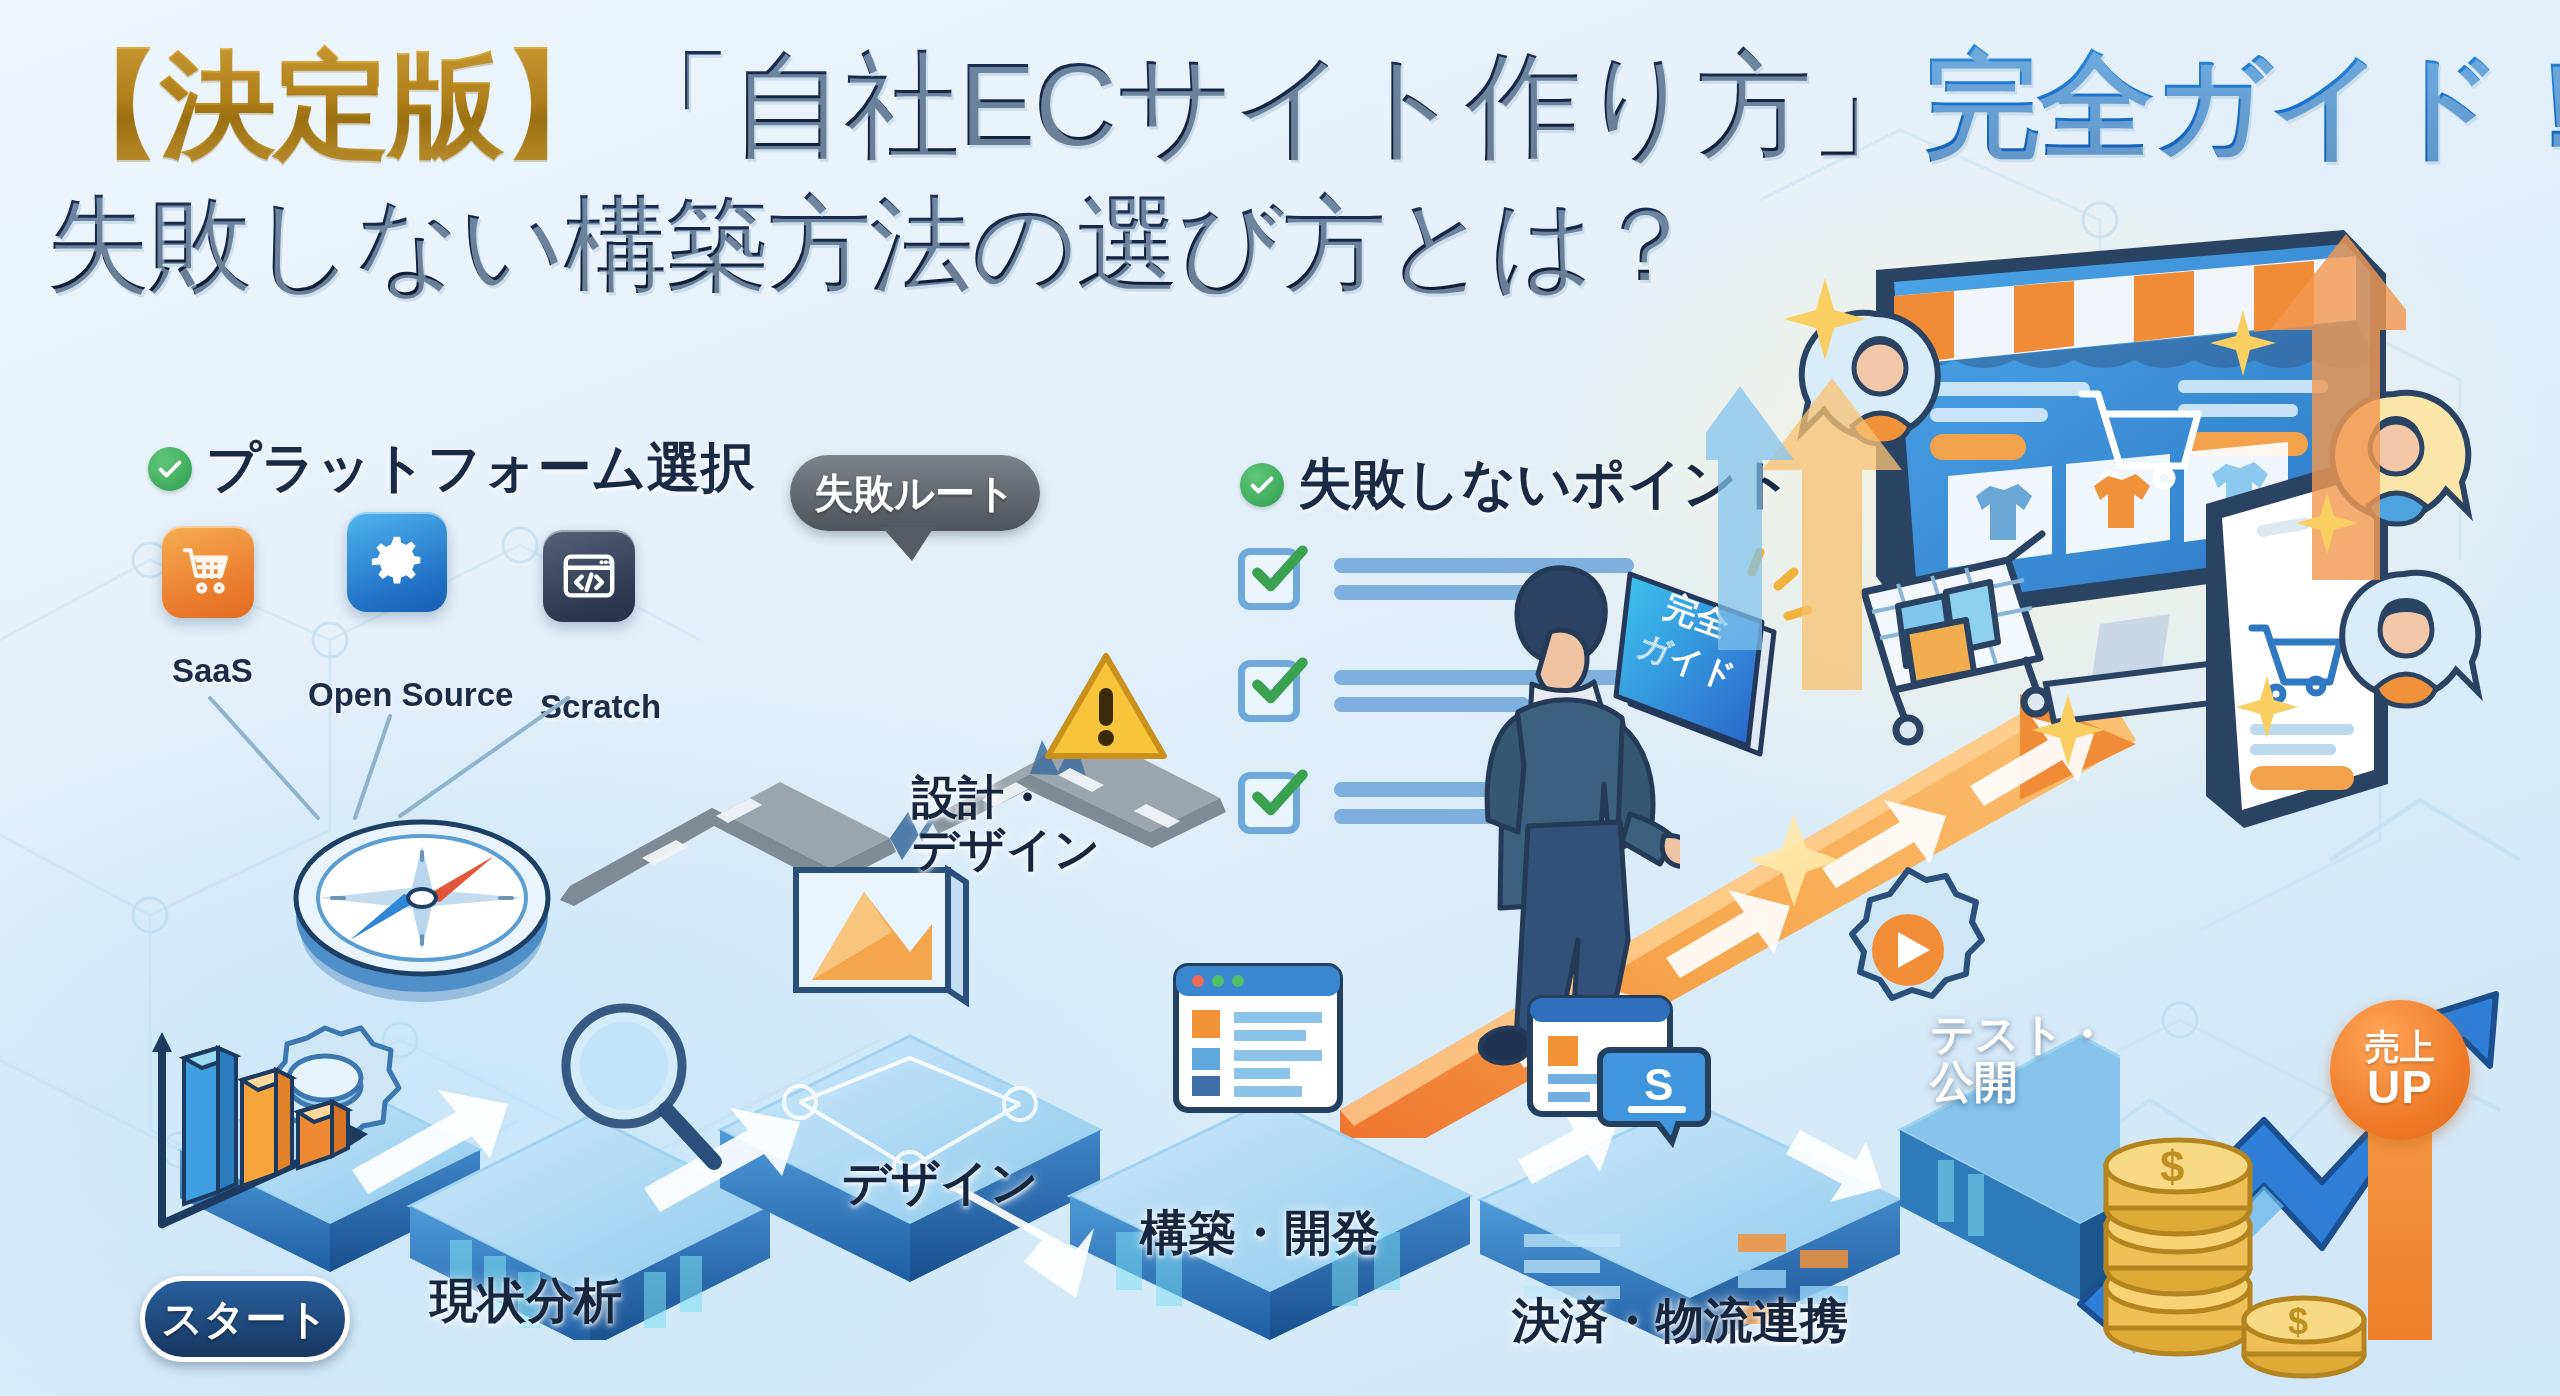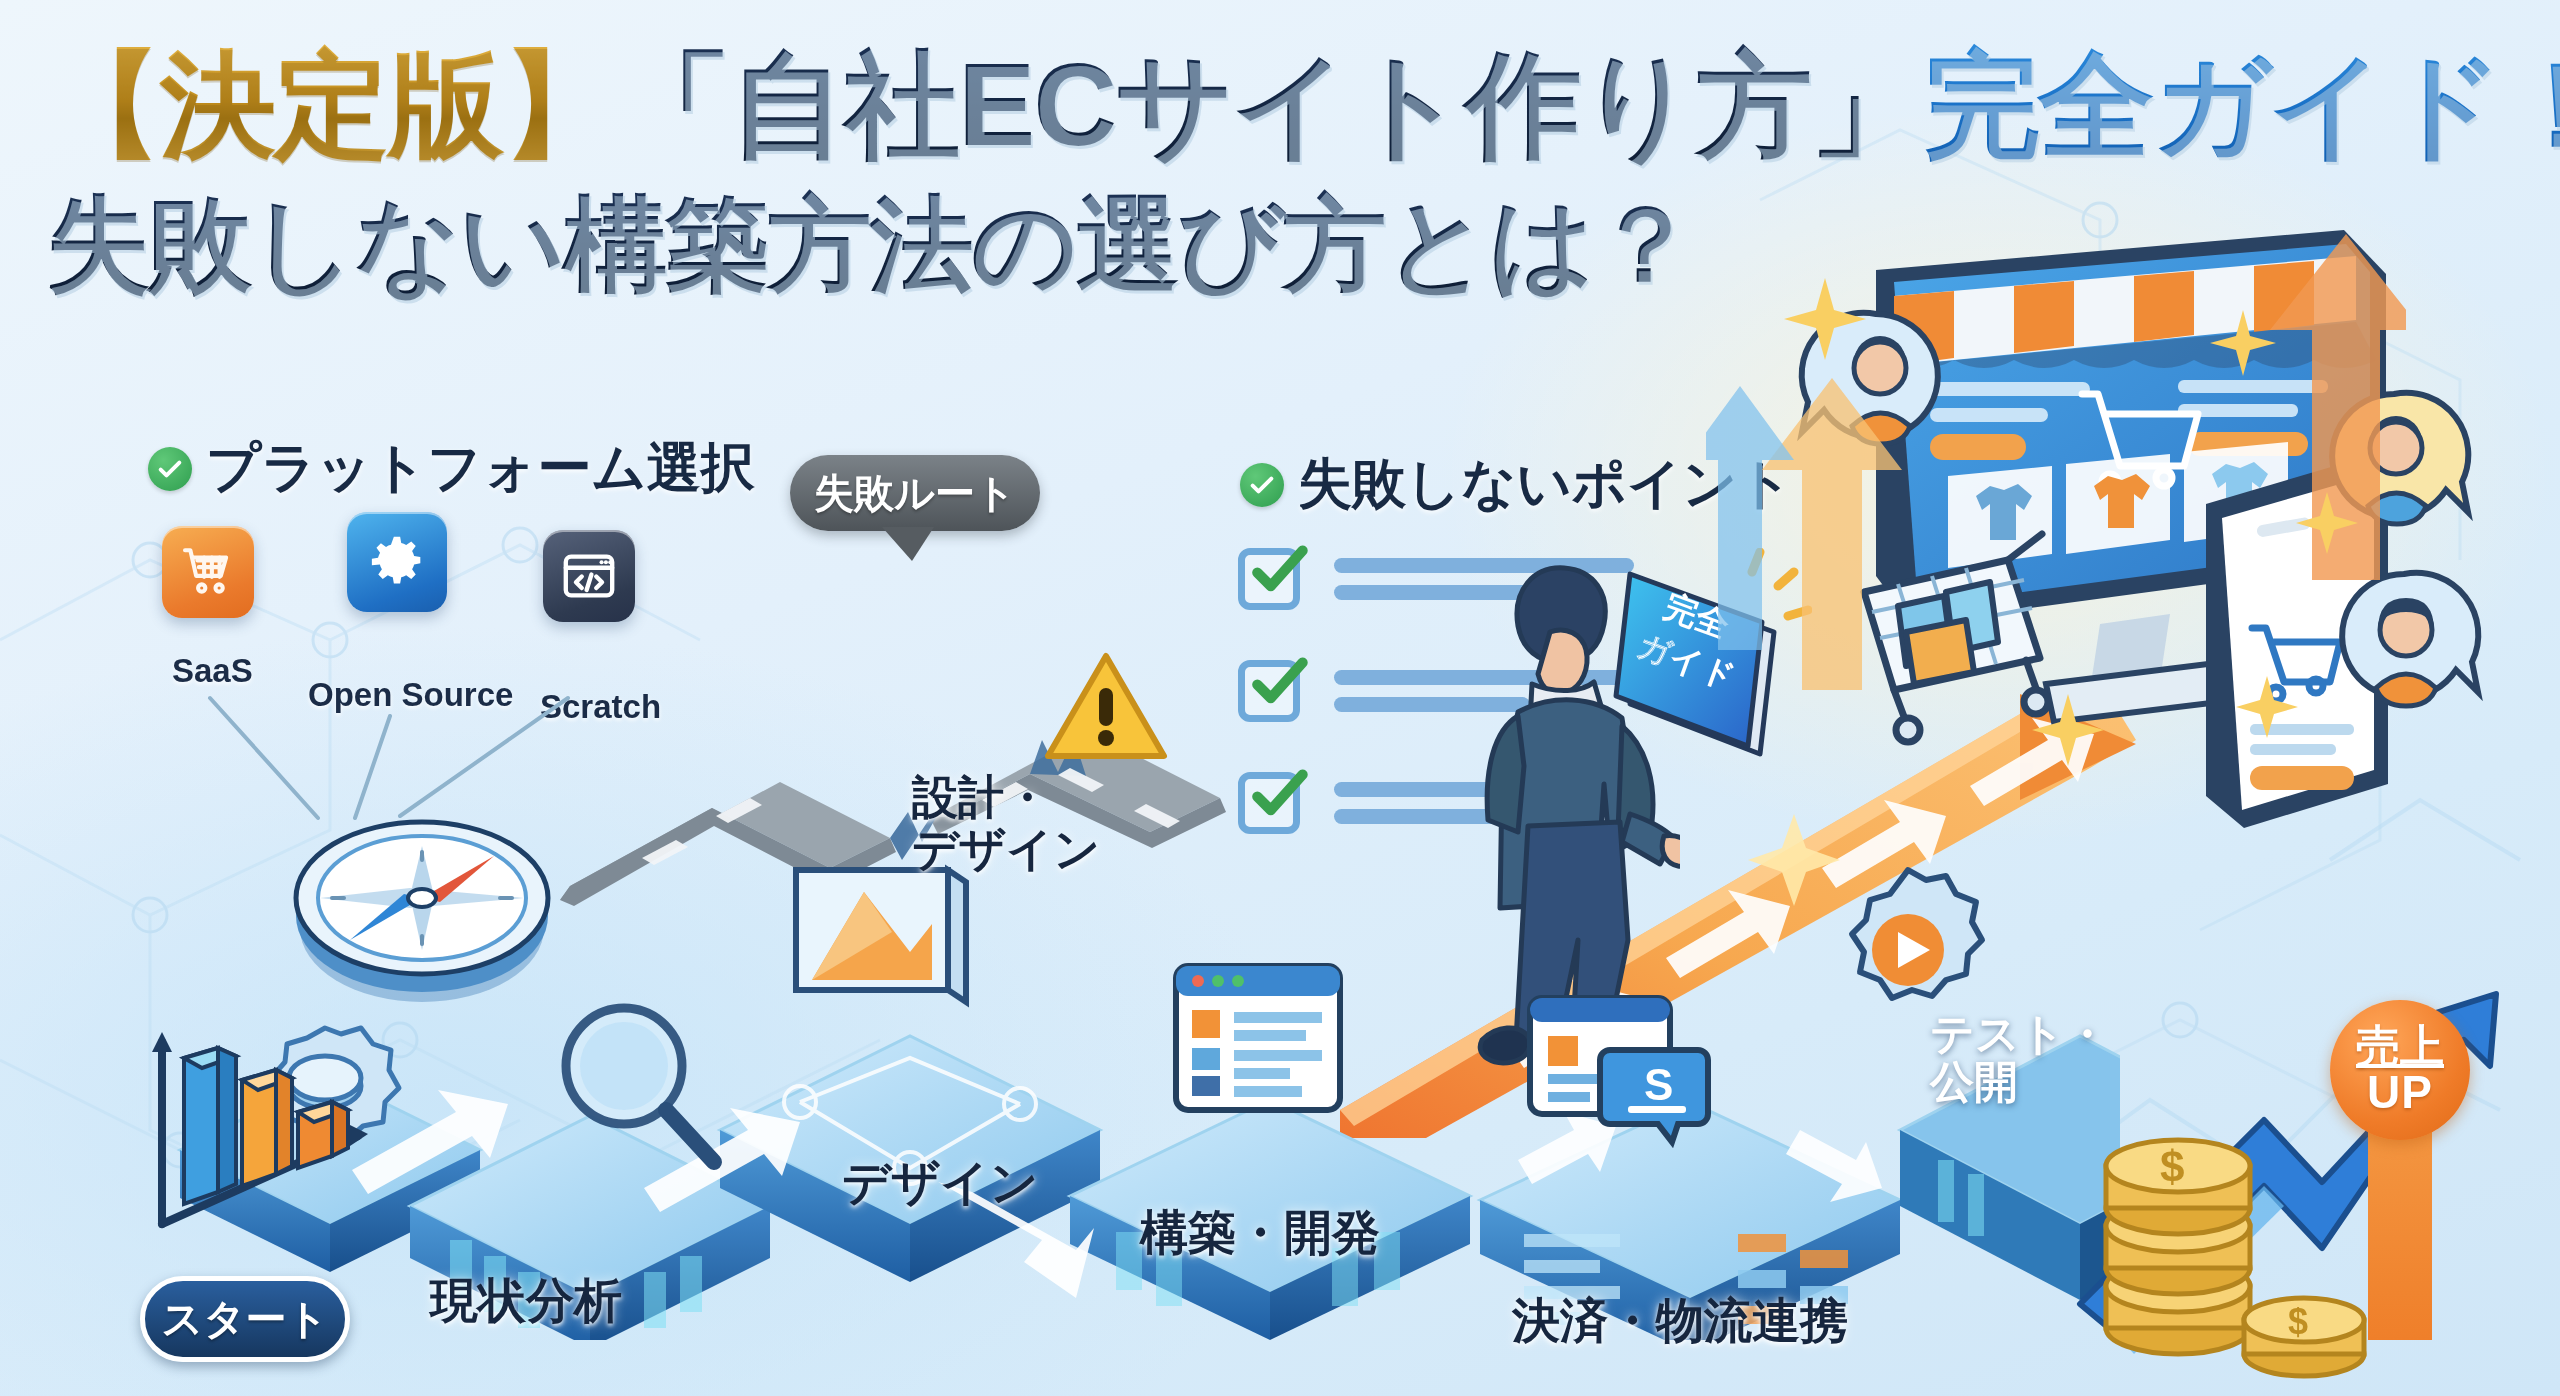--- a/index.html
+++ b/index.html
@@ -23,21 +23,21 @@
   
   .title-wrap { position:absolute; left:46px; top:28px; width:2460px; }
   .t-line1 { display:flex; align-items:flex-end; white-space:nowrap; }
   .t-gold {
     font-size:116px; font-weight:bold; letter-spacing:-2px;
     background:linear-gradient(180deg,#e8b949 0%,#c28e1e 46%,#a87a14 58%,#dcae44 100%);
     -webkit-background-clip:text; background-clip:text; color:transparent;
     text-shadow:0 2px 0 rgba(120,84,10,.25);
   }
   .t-navy {
-    font-size:116px; font-weight:bold; letter-spacing:-2px;
+    font-size:116px; font-weight:normal; letter-spacing:-2px;
     background:linear-gradient(180deg,#1d3357 0%,#122440 55%,#0d1c33 100%);
     -webkit-background-clip:text; background-clip:text; color:transparent;
     text-shadow:2px 3px 0 rgba(180,205,225,.55);
   }
   .t-blue {
     font-size:116px; font-weight:bold; letter-spacing:-2px;
     background:linear-gradient(180deg,#2f8fe0 0%,#1a72c8 50%,#0e59ab 100%);
     -webkit-background-clip:text; background-clip:text; color:transparent;
     text-shadow:2px 3px 0 rgba(180,205,225,.5);
   }
@@ -87,21 +87,21 @@
     border-top:34px solid #565c61;
   }
   .badge-up {
     position:absolute; left:2330px; top:1000px; width:140px; height:140px;
     border-radius:50%;
     background:radial-gradient(circle at 36% 28%,#ffa659,#ef7b28 62%,#e06a17 100%);
     box-shadow:0 5px 14px rgba(190,95,20,.4);
     display:flex; flex-direction:column; align-items:center; justify-content:center;
     color:#fff; font-weight:bold; line-height:1.02;
   }
-  .badge-up .l1 { font-size:44px; text-shadow:0 2px 3px rgba(140,60,0,.4);text-decoration:underline; }
+  .badge-up .l1 { font-size:35px; text-shadow:0 2px 3px rgba(140,60,0,.4); }
   .badge-up .l2 { font-size:46px; letter-spacing:1px; text-shadow:0 2px 3px rgba(140,60,0,.4); }
 
   
   .tile {
     position:absolute; width:92px; height:92px; border-radius:20px;
     display:flex; align-items:center; justify-content:center;
     box-shadow:0 6px 14px rgba(35,70,110,.28), inset 0 2px 0 rgba(255,255,255,.45);
   }
   .tile svg { width:58px; height:58px; }
   .tile-label {

